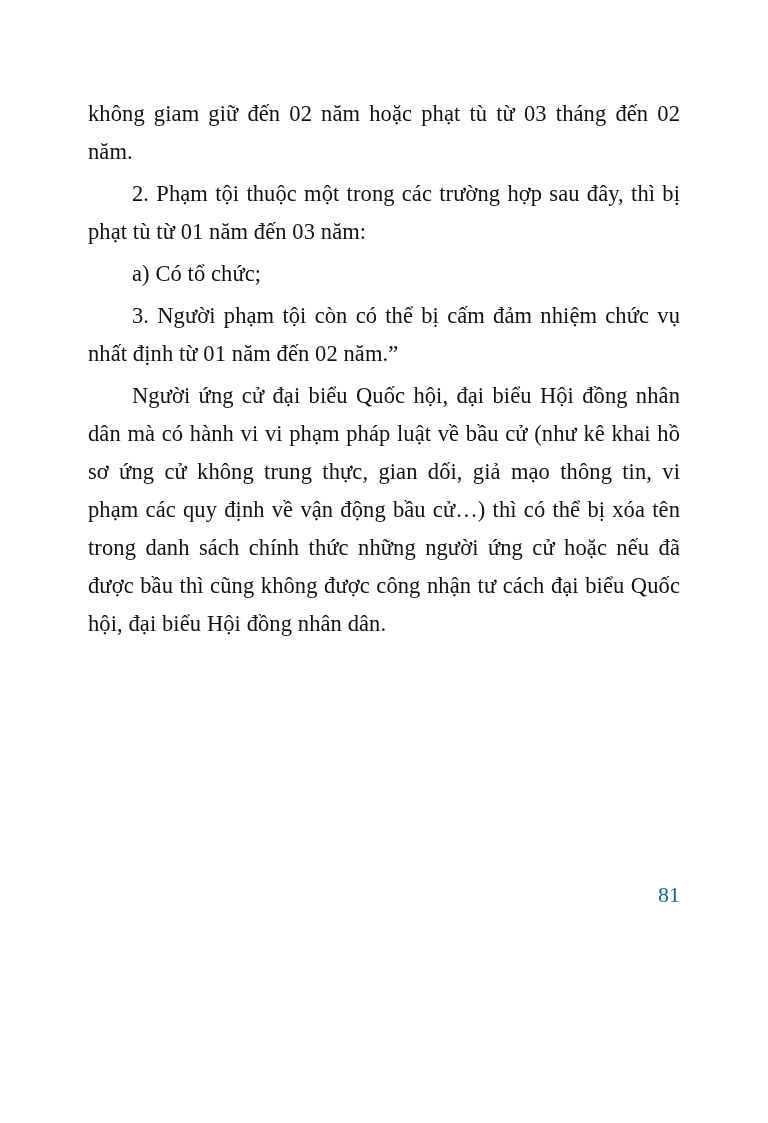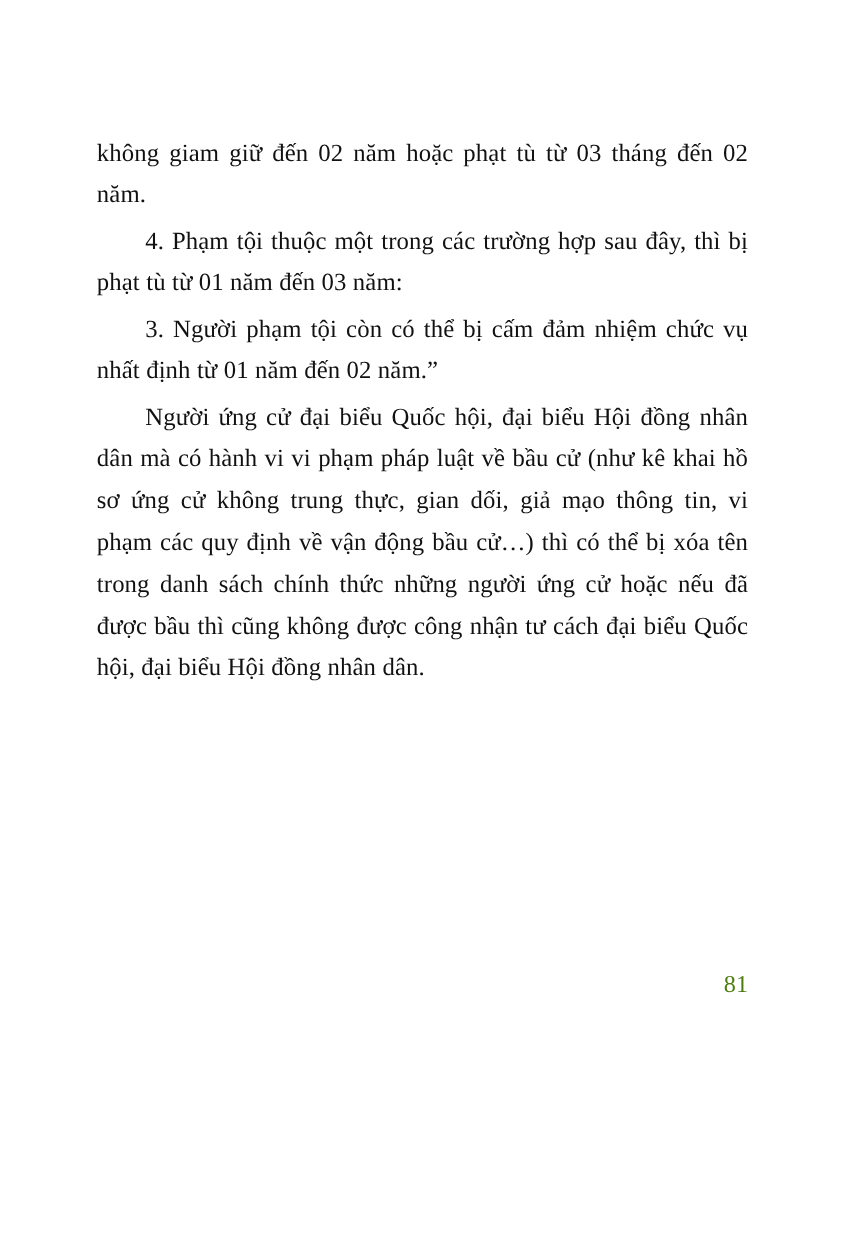--- a/index.html
+++ b/index.html
@@ -15,21 +15,21 @@
     color: #111111;
     overflow: hidden;
   }
   .page {
     position: absolute;
     left: 0;
     top: 0;
     width: 768px;
     height: 978px;
     box-sizing: border-box;
-    padding: 120px 88px 60px 88px;
+    padding: 95px 88px 60px 88px;
   }
   .content {
     width: 592px;
   }
   p.para {
     margin: 0 0 4px 0;
     font-size: 22.5px;
     line-height: 38px;
     text-align: justify;
     text-justify: inter-word;
@@ -44,33 +44,34 @@
   p.para.justify-all {
     text-align: justify;
   }
   .page-number {
     position: absolute;
     right: 88px;
     bottom: 70px;
     font-size: 22px;
     line-height: 26px;
     font-family: "Liberation Serif", "DejaVu Serif", serif;
-    color: #4d7c0f;
+    color: #0369a1;
   }
 </style>
 </head>
 <body>
 
 <div class="page">
   <div class="content">
 
     <p class="para justify-all">không giam giữ đến 02 năm hoặc phạt tù từ 03 tháng đến 02 năm.</p>
 
-    <p class="para indent justify-all">4. Phạm tội thuộc một trong các trường hợp sau đây, thì bị phạt tù từ 01 năm đến 03 năm:</p>
+    <p class="para indent justify-all">2. Phạm tội thuộc một trong các trường hợp sau đây, thì bị phạt tù từ 01 năm đến 03 năm:</p>
 
+    <p class="para indent last-left">a) Có tổ chức;</p>
 
 
     <p class="para indent justify-all">3. Người phạm tội còn có thể bị cấm đảm nhiệm chức vụ nhất định từ 01 năm đến 02 năm.”</p>
 
     <p class="para indent justify-all">Người ứng cử đại biểu Quốc hội, đại biểu Hội đồng nhân dân mà có hành vi vi phạm pháp luật về bầu cử (như kê khai hồ sơ ứng cử không trung thực, gian dối, giả mạo thông tin, vi phạm các quy định về vận động bầu cử…) thì có thể bị xóa tên trong danh sách chính thức những người ứng cử hoặc nếu đã được bầu thì cũng không được công nhận tư cách đại biểu Quốc hội, đại biểu Hội đồng nhân dân.</p>
 
   </div>
 
   <div class="page-number">81</div>
 </div>

